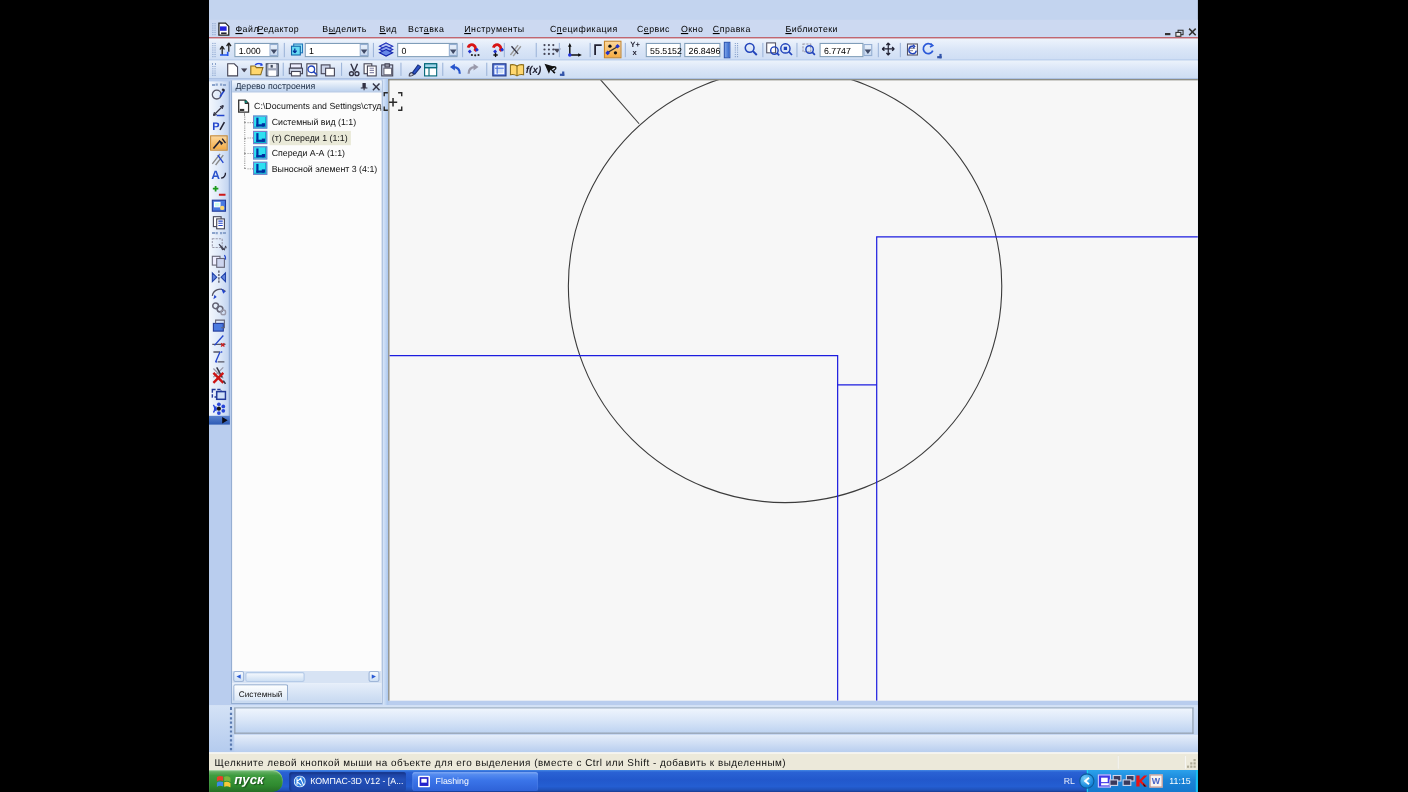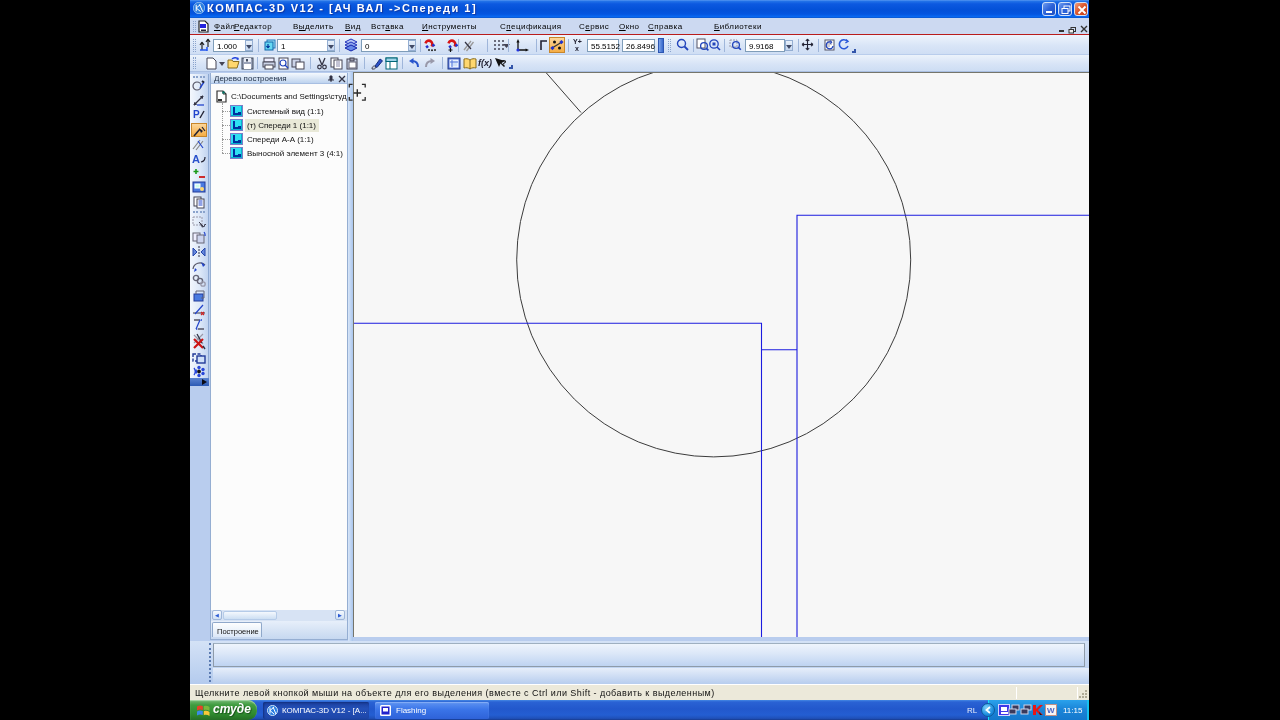--- a/index.html
+++ b/index.html
@@ -50,42 +50,20 @@
 .ticon{width:13px;height:12px;background:#2ee0f2;border:1px solid #7d7dc8;box-shadow:inset -1px -1px 0 #08b2cc}
 .ticon:after{content:"";position:absolute;left:2px;top:1px;width:5px;height:6px;border-left:2px solid #00309a;border-bottom:2px solid #0030a0;border-color:#0030a0}
 .ticon:before{content:"";position:absolute;left:7px;top:6px;width:3px;height:3px;background:#0030a0}
 .titem{font-size:8px;color:#111;white-space:nowrap}
 .sbtn{width:10px;height:10px;background:linear-gradient(180deg,#f6fafe,#cfe0f4);border:1px solid #9fb6d8;border-radius:2px;font-size:5px;color:#2a5ad4;text-align:center;line-height:9px}
 </style></head>
 <body>
 <div class="blk" style="left:0;top:0;width:190px;height:720px"></div>
 <div class="blk" style="left:1089px;top:0;width:191px;height:720px"></div>
 <div id="screen">
-  <div id="title" class="abs">
-    <svg class="abs" style="left:3px;top:2px" width="12" height="12" viewBox="0 0 12 12">
-      <circle cx="6" cy="6" r="5.7" fill="#2a7de0"></circle>
-      <circle cx="6" cy="6" r="5.7" fill="none" stroke="#9cc4f2" stroke-width="0.8"></circle>
-      <path d="M3.2 2.8v6.4M3.2 6l4.2-3.4M3.2 6l4.4 3.6M6.5 2.5l3.2 7" stroke="#fff" stroke-width="1"></path>
-    </svg>
-      <span class="txt abs">КОМПАС-3D V12 - [АЧ ВАЛ -&gt;Спереди 1]</span>
-    <div class="tbtn min abs" style="left:852px">
-        <div style="position:absolute;left:3px;bottom:2px;width:6px;height:2px;background:#fff"></div>
-      </div>
-    <div class="tbtn max abs" style="left:868px">
-        <svg width="12" height="12" viewBox="0 0 12 12" style="position:absolute;left:1px;top:1px">
-          <rect x="4" y="2" width="6" height="5" fill="none" stroke="#fff"></rect>
-          <rect x="2" y="4.5" width="6" height="5" fill="#2c62d8" stroke="#fff"></rect>
-        </svg>
-      </div>
-    <div class="tbtn close abs" style="left:884px">
-        <svg width="12" height="12" viewBox="0 0 12 12" style="position:absolute;left:1px;top:1px">
-          <path d="M2.5 2.5l7 7M9.5 2.5l-7 7" stroke="#fff" stroke-width="1.8"></path>
-        </svg>
-      </div>
-  </div>
   <div id="menubar" class="abs">
     <div class="abs handle" style="left:3px;top:3px;height:11px"></div>
     <svg class="abs" style="left:8px;top:2px" width="11" height="13" viewBox="0 0 11 13">
       <path d="M1 1h6l3 3v8H1z" fill="#fff" stroke="#222" stroke-width="1.2"></path>
       <rect x="2" y="4" width="6" height="4" fill="#2222dd"></rect>
       <rect x="3" y="9.5" width="5" height="1.5" fill="#223"></rect>
     </svg>
     <span class="menu abs" style="left:24px"><u>Ф</u>айл</span>
     <span class="menu abs" style="left:44px"><u>Р</u>едактор</span>
     <span class="menu abs" style="left:103px">В<u>ы</u>делить</span>
@@ -203,21 +181,21 @@
       <circle cx="6" cy="6" r="4.2" fill="none" stroke="#2244bb" stroke-width="1.3"></circle>
       <path d="M9 9l3 3" stroke="#2244bb" stroke-width="1.6"></path>
       <path d="M4.5 4.5h3v3h-3z" fill="#2244bb"></path>
     </svg>
     <div class="abs vsep" style="left:534px;top:4px;height:13px"></div>
     <svg class="abs" style="left:539px;top:3px" width="13" height="14" viewBox="0 0 13 14">
       <rect x="1" y="2" width="7" height="7" fill="none" stroke="#99a" stroke-dasharray="2 1"></rect>
       <circle cx="7" cy="7" r="3.4" fill="none" stroke="#2244bb" stroke-width="1.3"></circle>
       <path d="M9.4 9.4l2.4 2.4" stroke="#2244bb" stroke-width="1.6"></path>
     </svg>
-    <div class="abs field" style="left:555px;top:4px;width:40px;height:13px">9.9168</div>
+    <div class="abs field" style="left:555px;top:4px;width:40px;height:13px">6.7747</div>
     <div class="abs dd" style="left:595px;top:5px;width:8px;height:11px"></div>
     <div class="abs vsep" style="left:608px;top:4px;height:13px"></div>
     <svg class="abs" style="left:611px;top:3px" width="13" height="14" viewBox="0 0 13 14">
       <path d="M6.5 1v11M1 6.5h11M6.5 1l-1.7 2M6.5 1l1.7 2M6.5 12l-1.7-2M6.5 12l1.7-2M1 6.5l2-1.7M1 6.5l2 1.7M12 6.5l-2-1.7M12 6.5l-2 1.7" stroke="#223" stroke-width="1.1" fill="none"></path>
     </svg>
     <div class="abs vsep" style="left:628px;top:4px;height:13px"></div>
     <svg class="abs" style="left:633px;top:3px" width="13" height="14" viewBox="0 0 13 14">
       <rect x="2" y="2" width="9" height="10" fill="#fff" stroke="#556"></rect>
       <path d="M4 4h5M4 6h5M4 8h3" stroke="#99a"></path>
       <path d="M10 8a3.4 3.4 0 1 1-3-4" fill="none" stroke="#2244bb" stroke-width="1.3"></path>
@@ -448,21 +426,21 @@
       <span class="abs titem" style="left:36px;top:47px">(т) Спереди 1 (1:1)</span>
       <span class="abs titem" style="left:36px;top:61px">Спереди А-А (1:1)</span>
       <span class="abs titem" style="left:36px;top:75px">Выносной элемент 3 (4:1)</span>
       <div class="abs" style="left:0px;top:536px;width:136px;height:11px;background:#d7e3f4">
         <div class="abs sbtn" style="left:1px;top:0px">◀</div>
         <div class="abs" style="left:12px;top:1px;width:54px;height:9px;background:linear-gradient(180deg,#f4f8fd,#cddff3);border:1px solid #b5cbe8;border-radius:2px"></div>
         <div class="abs sbtn" style="left:124px;top:0px">▶</div>
       </div>
       <div class="abs" style="left:0px;top:547px;width:136px;height:18px;background:linear-gradient(180deg,#e7effa,#c6d8f0)">
         <div class="abs" style="left:1px;top:1px;width:50px;height:15px;background:linear-gradient(180deg,#fdfefe,#dce8f7);border:1px solid #8fa8ca;border-bottom:none;border-radius:2px 2px 0 0">
-          <span class="abs" style="left:4px;top:4px;font-size:7.5px;color:#111">Построение</span>
+          <span class="abs" style="left:4px;top:4px;font-size:7.5px;color:#111">Системный</span>
         </div>
       </div>
     </div>
     <div id="treetitle" class="abs" style="left:21px;top:1px">
         <span>Дерево построения</span>
       <svg class="abs" style="left:116px;top:2px" width="8" height="8" viewBox="0 0 8 8">
           <path d="M3 1h2v4H3zM1 5h6M4 5v2" stroke="#334" fill="#334"></path>
         </svg>
       <svg class="abs" style="left:127px;top:2px" width="8" height="8" viewBox="0 0 8 8">
           <path d="M1 1l6 6M7 1L1 7" stroke="#334" stroke-width="1.3"></path>
@@ -504,21 +482,21 @@
       </svg>
   </div>
   <div id="taskbar" class="abs">
     <div id="startbtn" class="abs">
       <svg class="abs" style="left:7px;top:4px" width="13" height="12" viewBox="0 0 13 12">
         <path d="M0 2.5C2 1 4 1.2 5.8 2V6C4 5.2 2 5 0 6.5z" fill="#e8402a"></path>
         <path d="M6.8 2.2c1.8-.8 3.8-.6 5.7.8v4c-1.9-1.4-3.9-1.6-5.7-.8z" fill="#7ab83c"></path>
         <path d="M0 7.5C2 6 4 6.2 5.8 7v4C4 10.2 2 10 0 11.5z" fill="#3a8ae8"></path>
         <path d="M6.8 7.2c1.8-.8 3.8-.6 5.7.8v4c-1.9-1.4-3.9-1.6-5.7-.8z" fill="#f8c838"></path>
       </svg>
-      <span class="txt">студе</span>
+      <span class="txt">пуск</span>
     </div>
     <div class="taskbtn abs" style="left:73px;width:106px;background:linear-gradient(180deg,#1c3f9e,#2350b8 40%,#1e46a8);box-shadow:inset 1px 1px 2px #12307e">
       <svg class="abs" style="left:4px;top:3px" width="11" height="11" viewBox="0 0 11 11">
         <circle cx="5.5" cy="5.5" r="5" fill="#2a7de0" stroke="#cfe4f8"></circle>
         <path d="M3 2.5v6M3 5.5l4-3.5M3 5.5l4 3.5M6 2l3 7" stroke="#fff" stroke-width="1"></path>
       </svg>
       <span class="abs" style="left:19px;top:4px">КОМПАС-3D V12 - [А...</span>
     </div>
     <div class="taskbtn abs" style="left:185px;width:114px;background:linear-gradient(180deg,#5e93f2,#3a74e8 45%,#2e62d8);box-shadow:inset 0 1px 1px #86aef5">
       <svg class="abs" style="left:5px;top:3px" width="11" height="11" viewBox="0 0 11 11">

